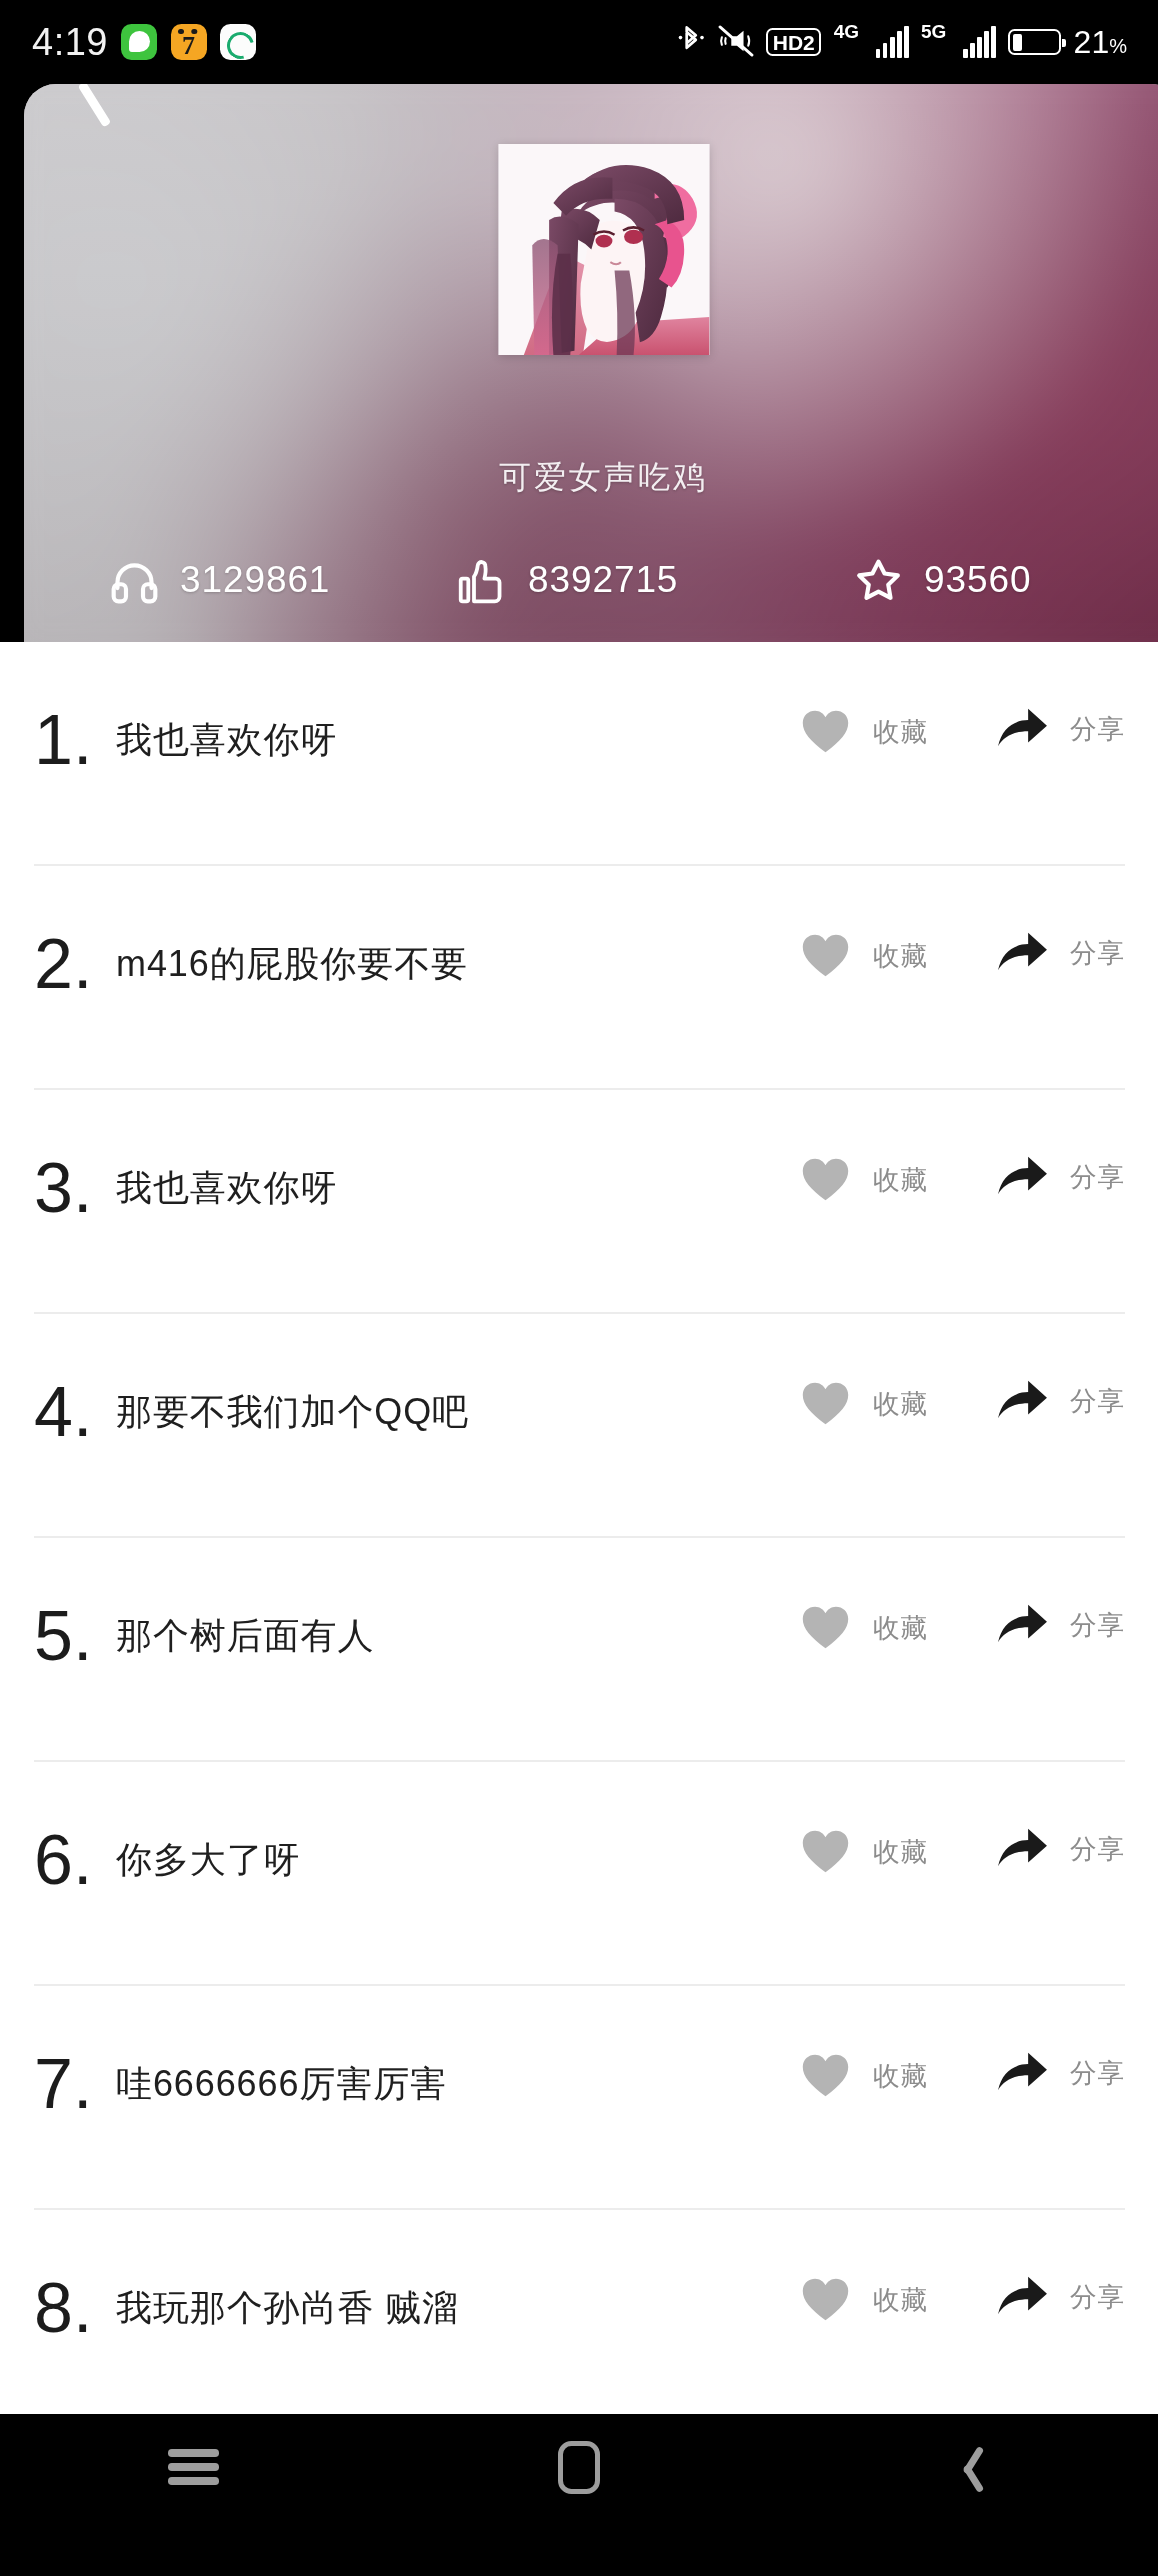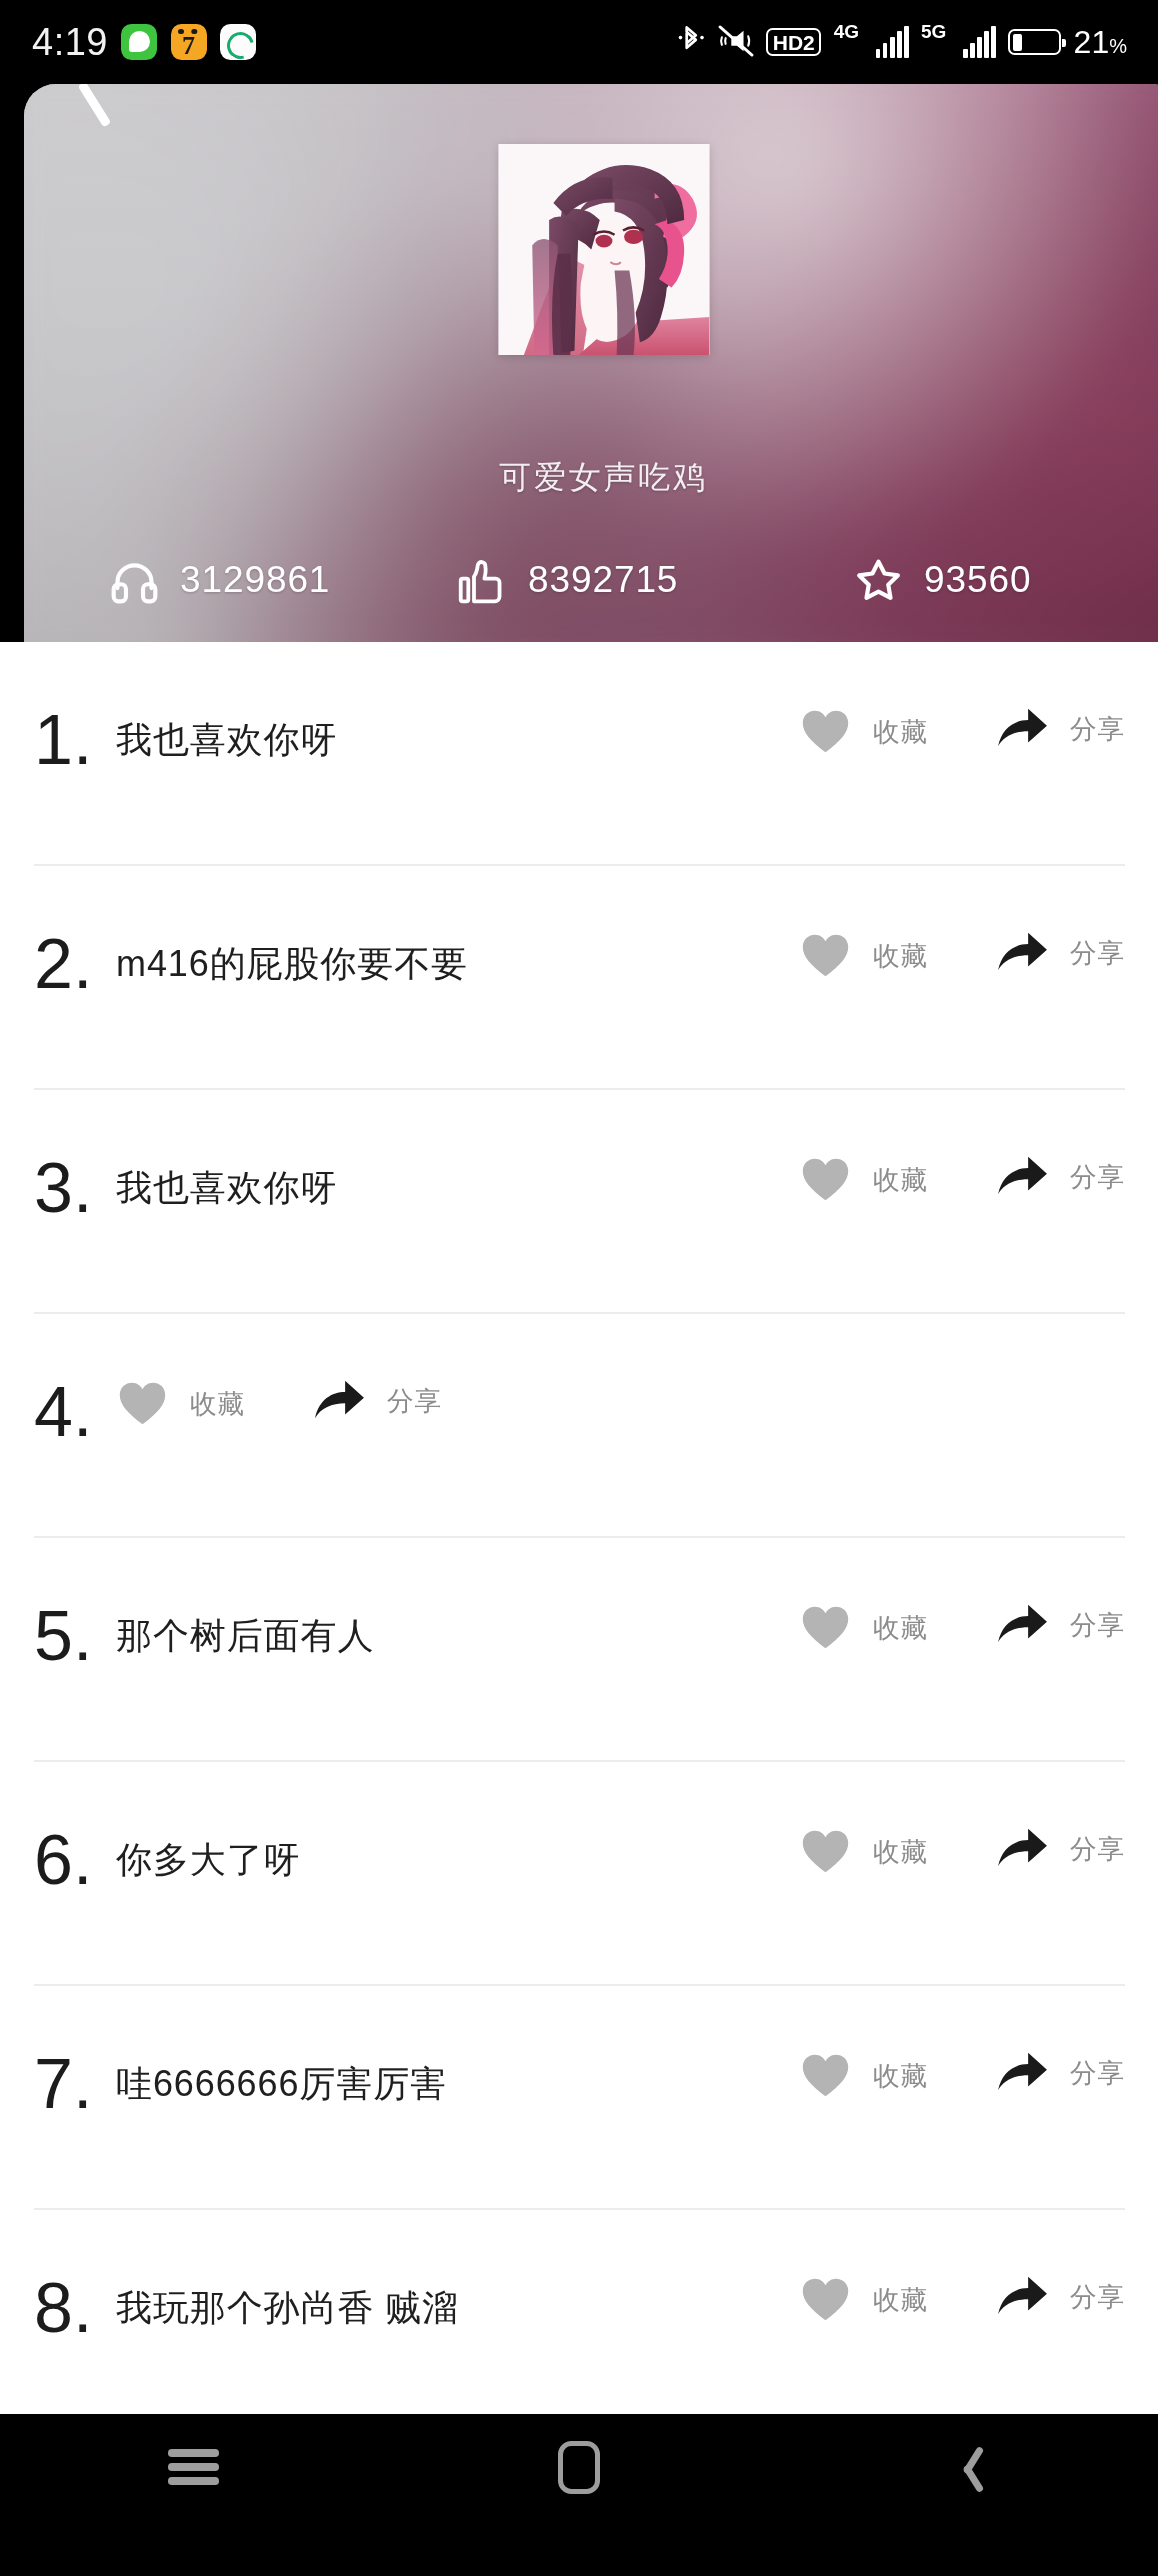--- a/index.html
+++ b/index.html
@@ -356,20 +356,21 @@
           <span class="ic"><svg viewBox="0 0 56 50" width="53" height="47">
                 <path d="M2 44 C6 24 20 16 34 16 L34 4 L54 22 L34 40 L34 28 C20 28 8 33 2 44 Z" fill="#1a1a1a"></path>
               </svg></span>
           <span class="lbl">分享</span>
         </div>
       </div>
     </div>
 
     <div class="row">
       <div class="idx">4.</div>
+      <div class="title">那要不我们加个QQ吧</div>
       <div class="actions">
         <div class="act fav">
           <span class="ic"><svg viewBox="0 0 56 56" width="53" height="53">
                 <path d="M28 50 C12 38 4 29 4 19 C4 11 10 6 17 6 c5 0 9 3 11 7 c2 -4 6 -7 11 -7 c7 0 13 5 13 13 c0 10 -8 19 -24 31 Z" fill="#b4b4b4"></path>
               </svg></span>
           <span class="lbl">收藏</span>
         </div>
         <div class="act share">
           <span class="ic"><svg viewBox="0 0 56 50" width="53" height="47">
                 <path d="M2 44 C6 24 20 16 34 16 L34 4 L54 22 L34 40 L34 28 C20 28 8 33 2 44 Z" fill="#1a1a1a"></path>

